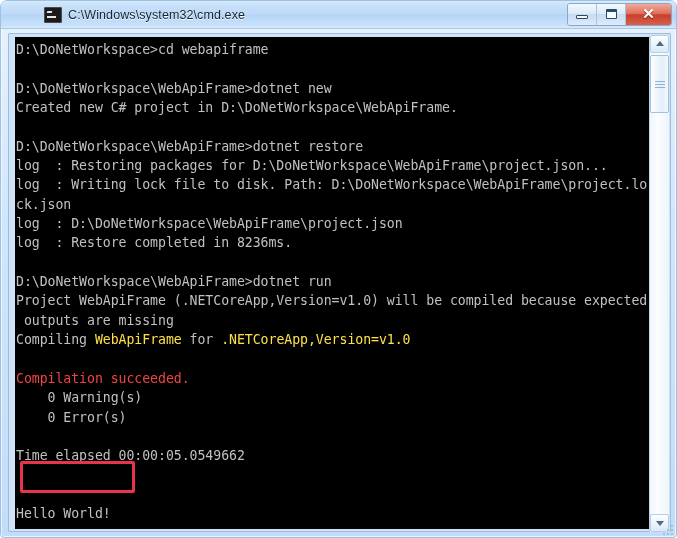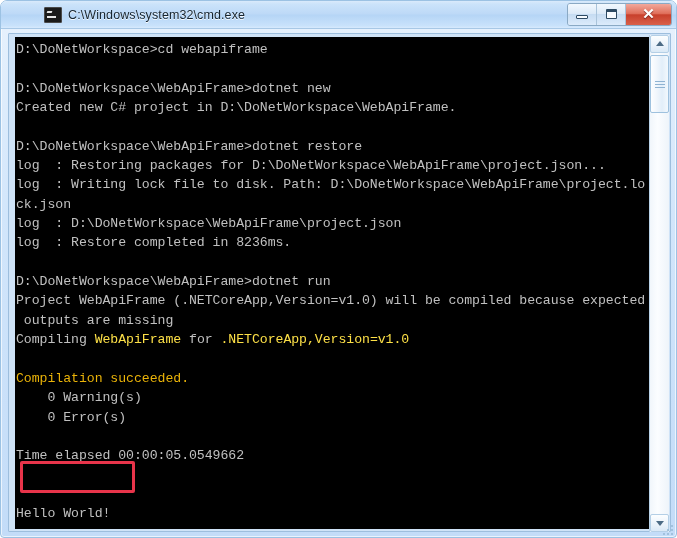--- a/index.html
+++ b/index.html
@@ -165,23 +165,23 @@
     top: 3px;
     width: 632px;
     font-family: "DejaVu Sans Mono", "Liberation Mono", monospace;
     font-size: 13.2px;
     line-height: 19.35px;
     color: #c8c8c8;
     white-space: pre;
     letter-spacing: -0.05px;
     -webkit-font-smoothing: none;
   }
-  #console-text .ln { display: block; height: 19.35px; font-family: Liberation Mono, monospace; }
+  #console-text .ln { display: block; height: 19.35px; }
   .c-white  { color: #c0c0c0; }
-  .c-green  { color: #eab308; }
+  .c-green  { color: #ef4444; }
   .c-olive  { color: #fde047; }
 
   
   #annotation-box {
     position: absolute;
     border: 3px solid #e8344a;
     border-radius: 2px;
     box-sizing: border-box;
     pointer-events: none;
   }

